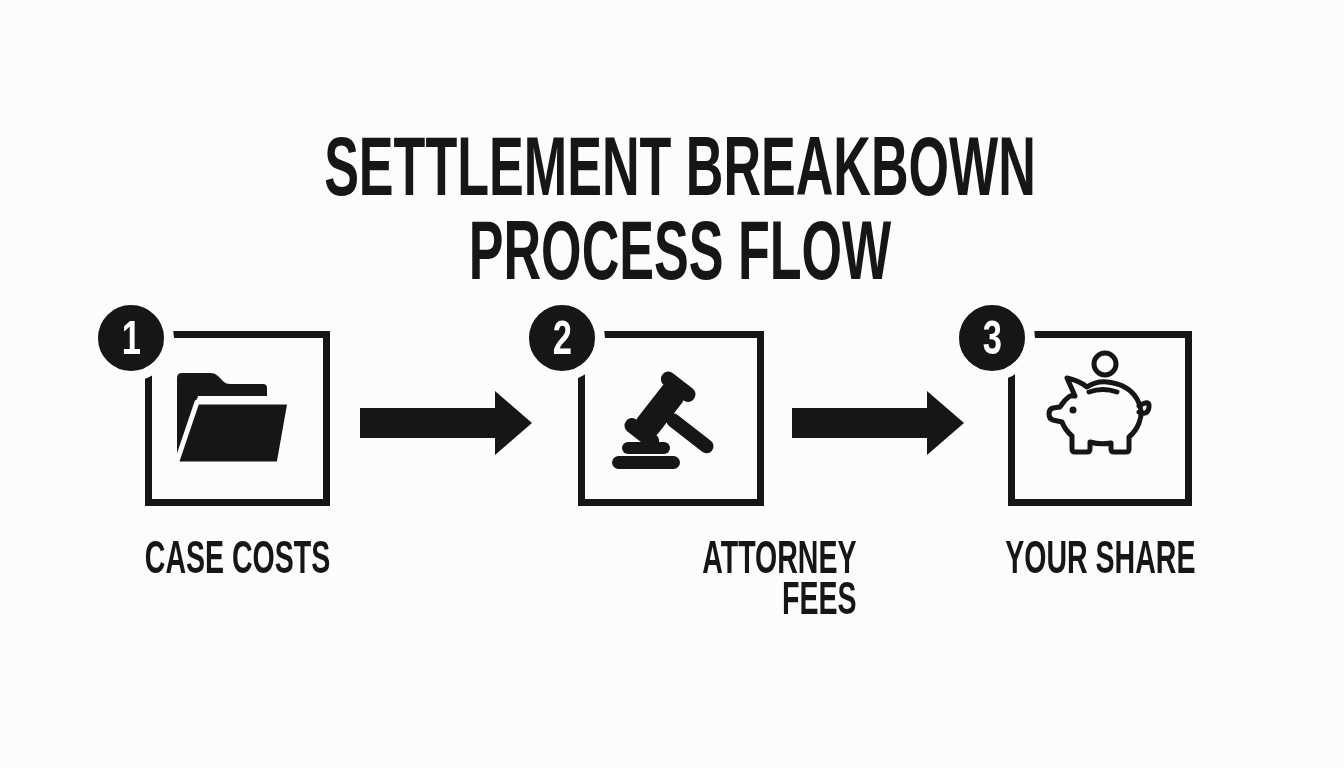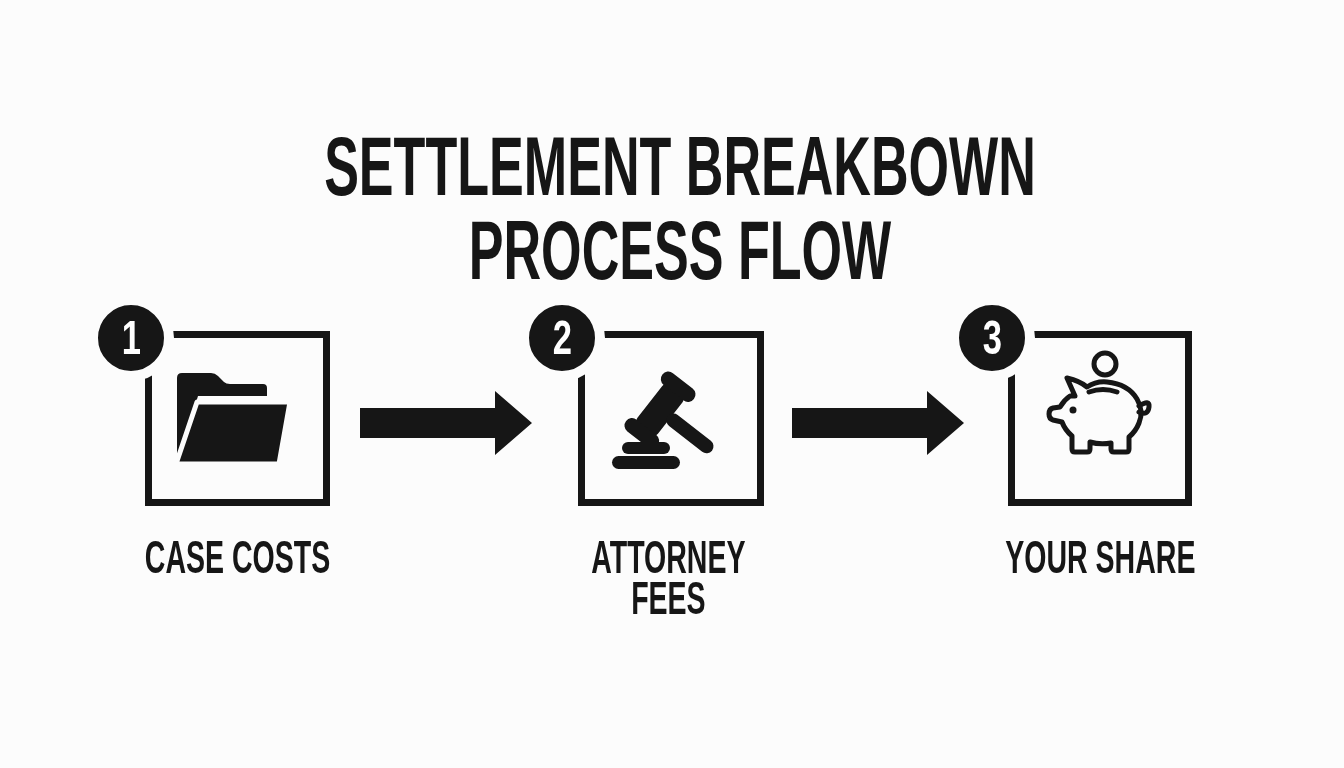--- a/index.html
+++ b/index.html
@@ -84,21 +84,21 @@
   
   .step-label {
     position: absolute;
     top: 537px;
     width: 500px;
     text-align: center;
     font-size: 46px;
     line-height: 0.9;
   }
   .label-1 { left: -12px; }   
-  .label-2 { left: 418px; }   
+  .label-2 { left: 404px; text-align: right; }   
   .label-3 { left: 850px; }   
 </style>
 </head>
 <body>
 
 <div class="canvas">
 
   <h1 class="title"><span class="condensed">SETTLEMENT BREAKBOWN PROCESS FLOW</span></h1>
 
   <div class="badge badge-1">

